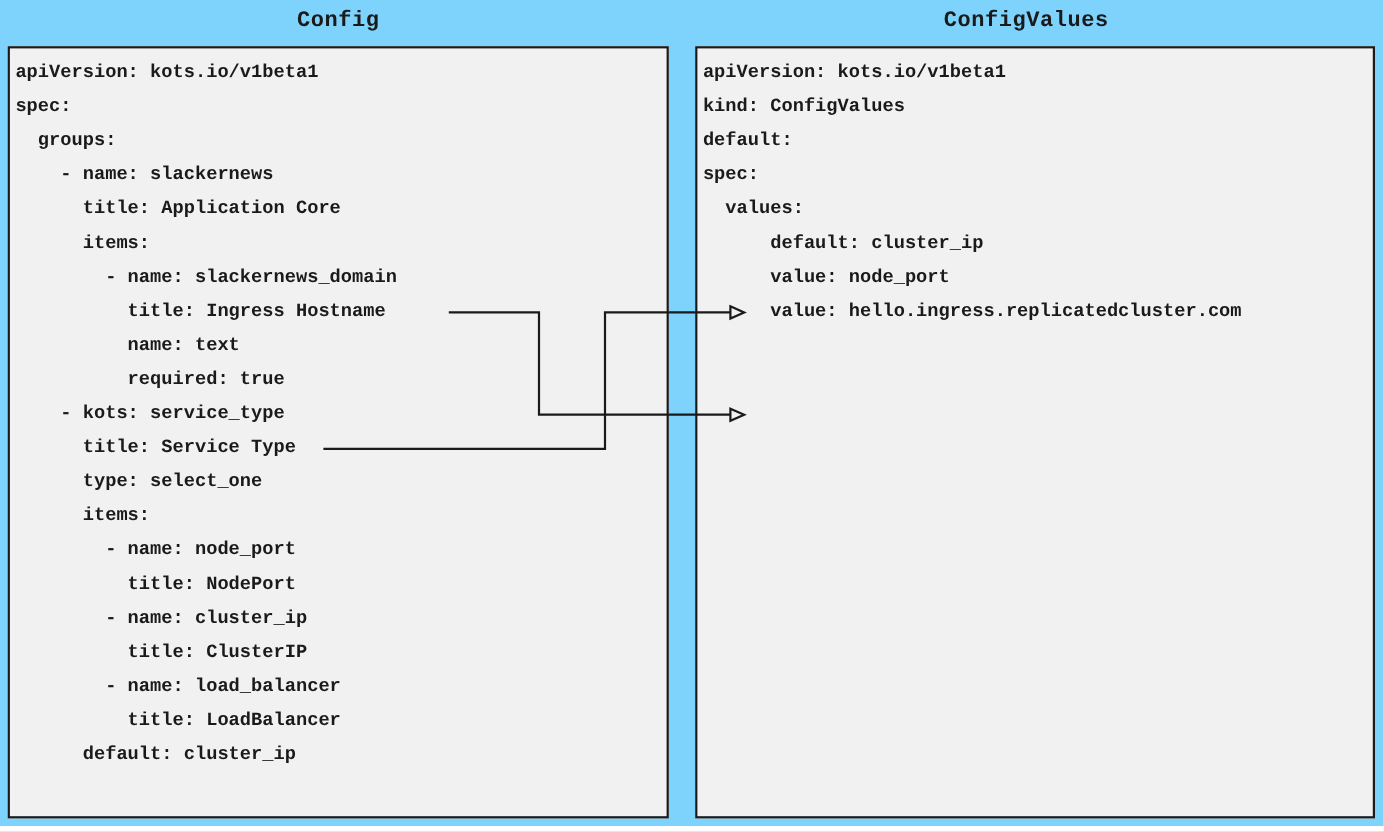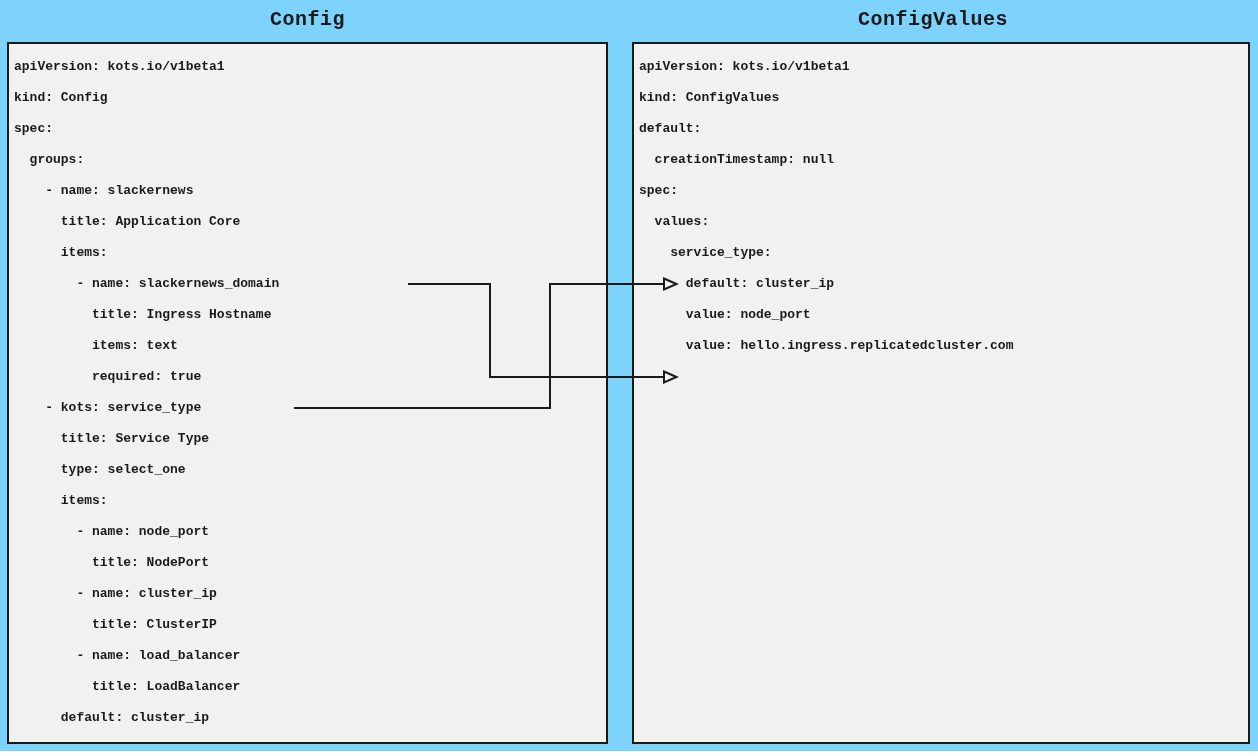--- a/index.html
+++ b/index.html
@@ -32,21 +32,21 @@
     top: 42px;
     height: 702px;
     box-sizing: border-box;
     border: 2px solid #1a1a1a;
     background: #f1f1f1;
   }
   .panel.left  { left: 7px;   width: 601px; }
   .panel.right { left: 632px; width: 618px; }
   .code {
     padding: 7px 0 0 5px;
-    font-size: 13px;
+    font-size: 17px;
     font-weight: bold;
     color: #1a1a1a;
   }
   .code .code-line {
     height: 31px;
     line-height: 31px;
     white-space: pre;
   }
   svg.arrows {
     position: absolute;
@@ -62,53 +62,50 @@
 
 <div class="canvas">
 
   <div class="panel-title left">Config</div>
 
   <div class="panel-title right">ConfigValues</div>
 
   <div class="panel left">
     <div class="code">
         <div class="code-line">apiVersion: kots.io/v1beta1</div>
-        <div class="code-line">kind: Config</div>
         <div class="code-line">spec:</div>
         <div class="code-line">  groups:</div>
         <div class="code-line">    - name: slackernews</div>
         <div class="code-line">      title: Application Core</div>
         <div class="code-line">      items:</div>
         <div class="code-line">        - name: slackernews_domain</div>
         <div class="code-line">          title: Ingress Hostname</div>
-        <div class="code-line">          items: text</div>
+        <div class="code-line">          name: text</div>
         <div class="code-line">          required: true</div>
         <div class="code-line">    - kots: service_type</div>
         <div class="code-line">      title: Service Type</div>
         <div class="code-line">      type: select_one</div>
         <div class="code-line">      items:</div>
         <div class="code-line">        - name: node_port</div>
         <div class="code-line">          title: NodePort</div>
         <div class="code-line">        - name: cluster_ip</div>
         <div class="code-line">          title: ClusterIP</div>
         <div class="code-line">        - name: load_balancer</div>
         <div class="code-line">          title: LoadBalancer</div>
         <div class="code-line">      default: cluster_ip</div>
       </div>
   </div>
 
   <div class="panel right">
     <div class="code">
         <div class="code-line">apiVersion: kots.io/v1beta1</div>
         <div class="code-line">kind: ConfigValues</div>
         <div class="code-line">default:</div>
-        <div class="code-line">  creationTimestamp: null</div>
         <div class="code-line">spec:</div>
         <div class="code-line">  values:</div>
-        <div class="code-line">    service_type:</div>
         <div class="code-line">      default: cluster_ip</div>
         <div class="code-line">      value: node_port</div>
         <div class="code-line">      value: hello.ingress.replicatedcluster.com</div>
       </div>
   </div>
 
   <svg class="arrows" viewBox="0 0 1258 756" xmlns="http://www.w3.org/2000/svg">
 
     <g stroke="#1a1a1a" stroke-width="2" fill="none">
       <path d="M408 284 H490 V377 H664"></path>

